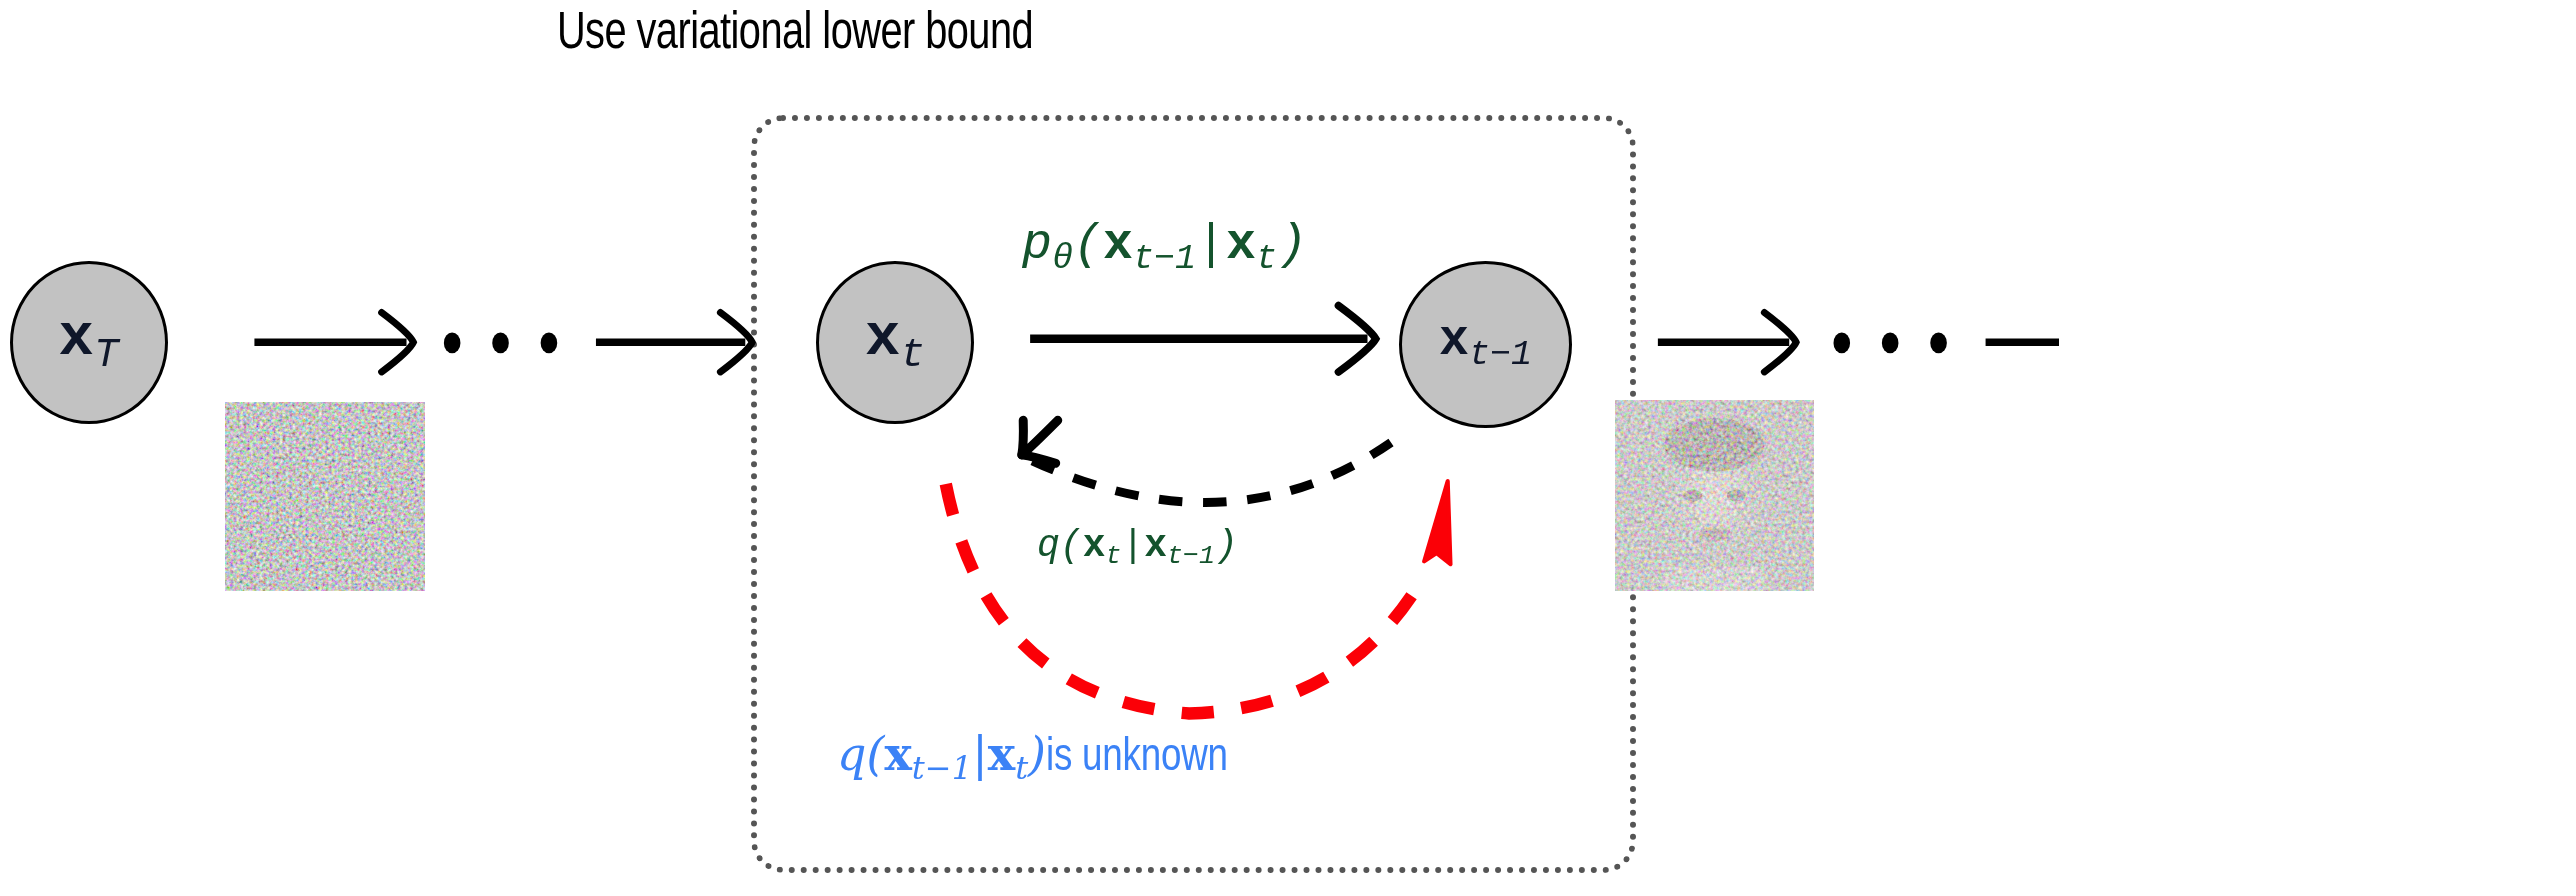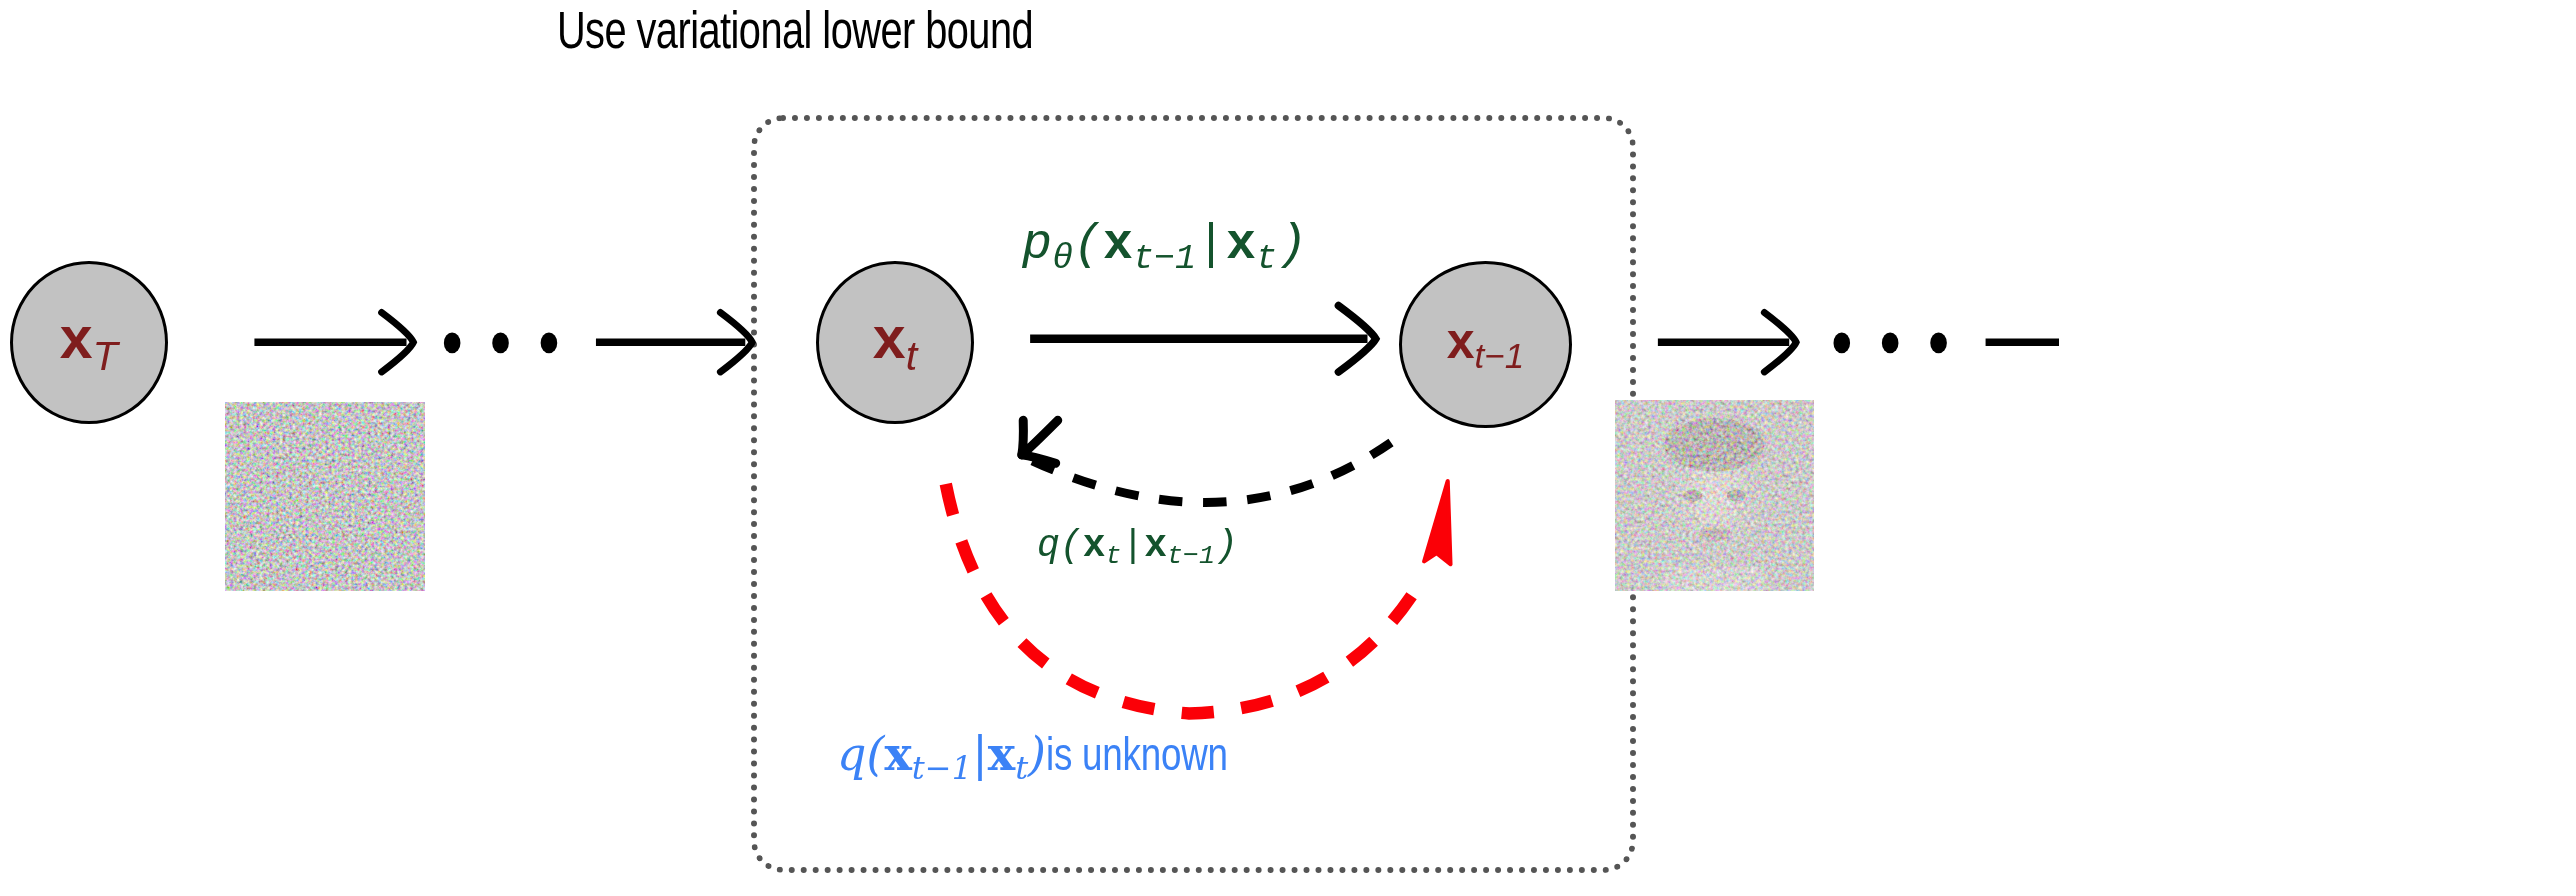--- a/index.html
+++ b/index.html
@@ -54,22 +54,22 @@
     border: 3.5px solid #000000;
     border-radius: 50%;
     box-sizing: border-box;
     display: flex;
     align-items: center;
     justify-content: center;
   }
   .node-gray  { background: #c2c2c2; }
   .node-white { background: #ffffff; }
   .node .lbl {
-    font-family: Liberation Sans, sans-serif;
-    color: #7f1d1d;
+    font-family: Liberation Mono, monospace;
+    color: #0f172a;
     white-space: nowrap;
     line-height: 1;
   }
   .mbf { font-weight: bold; font-style: normal; }
   .mit { font-style: italic; font-weight: normal; }
   .sub {
     font-size: 0.70em;
     vertical-align: -0.28em;
   }
 

